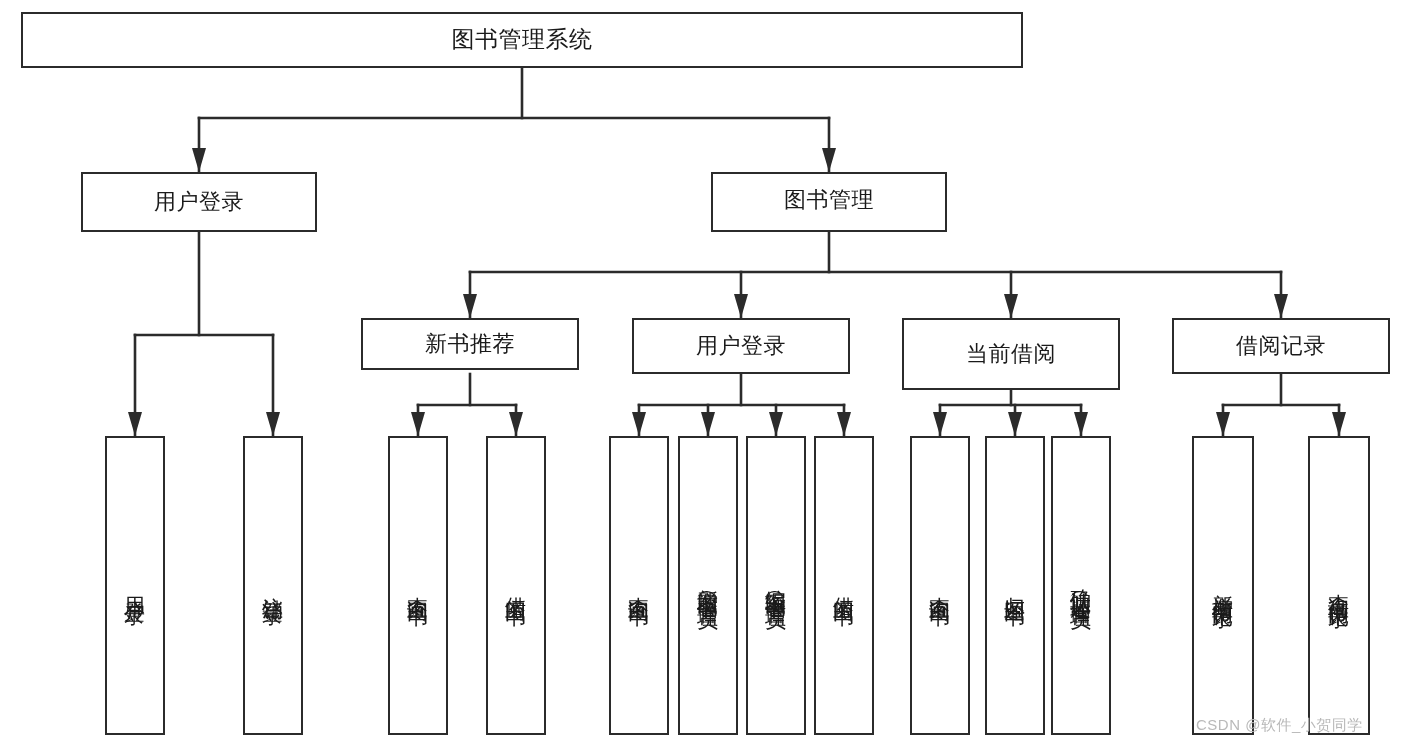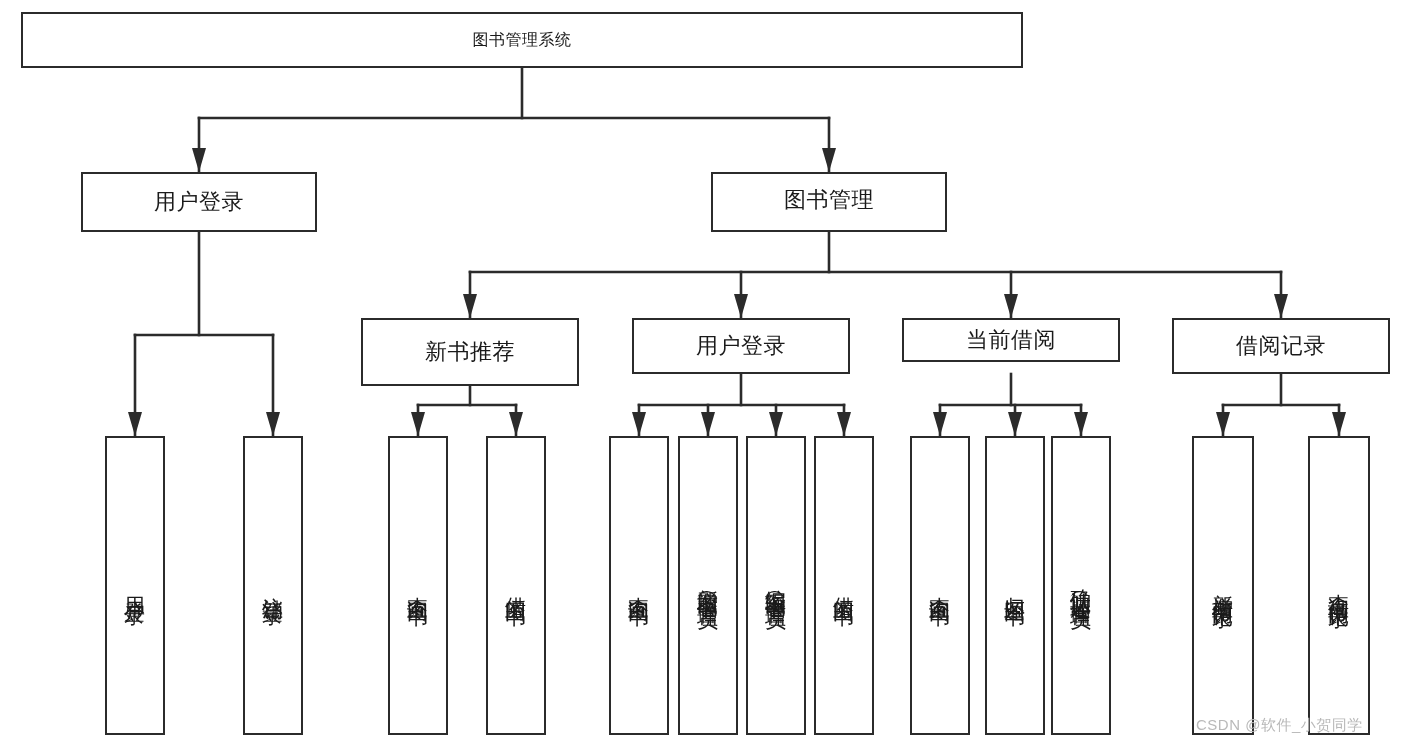--- a/index.html
+++ b/index.html
@@ -43,21 +43,21 @@
     color: #1a1a1a;
     line-height: 1.12;
     text-align: center;
     white-space: pre;
     letter-spacing: 0.5px;
   }
   .node-box.horizontal .node-label {
     font-size: 22px;
   }
   .node-box.root .node-label {
-    font-size: 16px;
+    font-size: 23px;
   }
   .node-box.vertical {
     align-items: center;
     justify-content: center;
   }
   .node-box.vertical .node-label {
     writing-mode: vertical-rl;
     text-orientation: upright;
     font-size: 21px;
     letter-spacing: 3px;
@@ -135,27 +135,27 @@
   <div id="node-layer">
       <div class="node-box horizontal root" style="left: 21px; top: 12px; width: 1002px; height: 56px; border-color: rgb(43, 43, 43);">
         <span class="node-label" style="color: rgb(26, 26, 26);">图书管理系统</span>
       </div>
       <div class="node-box horizontal" style="left: 81px; top: 172px; width: 236px; height: 60px; border-color: rgb(43, 43, 43);">
         <span class="node-label" style="color: rgb(26, 26, 26);">用户登录</span>
       </div>
       <div class="node-box horizontal" style="left: 711px; top: 172px; width: 236px; height: 60px; border-color: rgb(43, 43, 43); font-family: Liberation Mono, monospace;">
         <span class="node-label" style="color: rgb(26, 26, 26);">图书管理</span>
       </div>
-      <div class="node-box horizontal" style="left: 361px; top: 318px; width: 218px; height: 68px; border-color: rgb(43, 43, 43);">
+      <div class="node-box horizontal" style="left: 361px; top: 318px; width: 218px; height: 52px; border-color: rgb(43, 43, 43);">
         <span class="node-label" style="color: rgb(26, 26, 26);">新书推荐</span>
       </div>
       <div class="node-box horizontal" style="left: 632px; top: 318px; width: 218px; height: 56px; border-color: rgb(43, 43, 43);">
         <span class="node-label" style="color: rgb(26, 26, 26);">用户登录</span>
       </div>
-      <div class="node-box horizontal" style="left: 902px; top: 318px; width: 218px; height: 44px; border-color: rgb(43, 43, 43);">
+      <div class="node-box horizontal" style="left: 902px; top: 318px; width: 218px; height: 72px; border-color: rgb(43, 43, 43);">
         <span class="node-label" style="color: rgb(26, 26, 26);">当前借阅</span>
       </div>
       <div class="node-box horizontal" style="left: 1172px; top: 318px; width: 218px; height: 56px; border-color: rgb(43, 43, 43);">
         <span class="node-label" style="color: rgb(26, 26, 26);">借阅记录</span>
       </div>
       <div class="node-box vertical" style="left: 105px; top: 436px; width: 60px; height: 299px; border-color: rgb(43, 43, 43);">
         <span class="node-label" style="color: rgb(26, 26, 26);">用户登录</span>
       </div>
       <div class="node-box vertical" style="left: 243px; top: 436px; width: 60px; height: 299px; border-color: rgb(43, 43, 43);">
         <span class="node-label" style="color: rgb(26, 26, 26);">注销登录</span>

